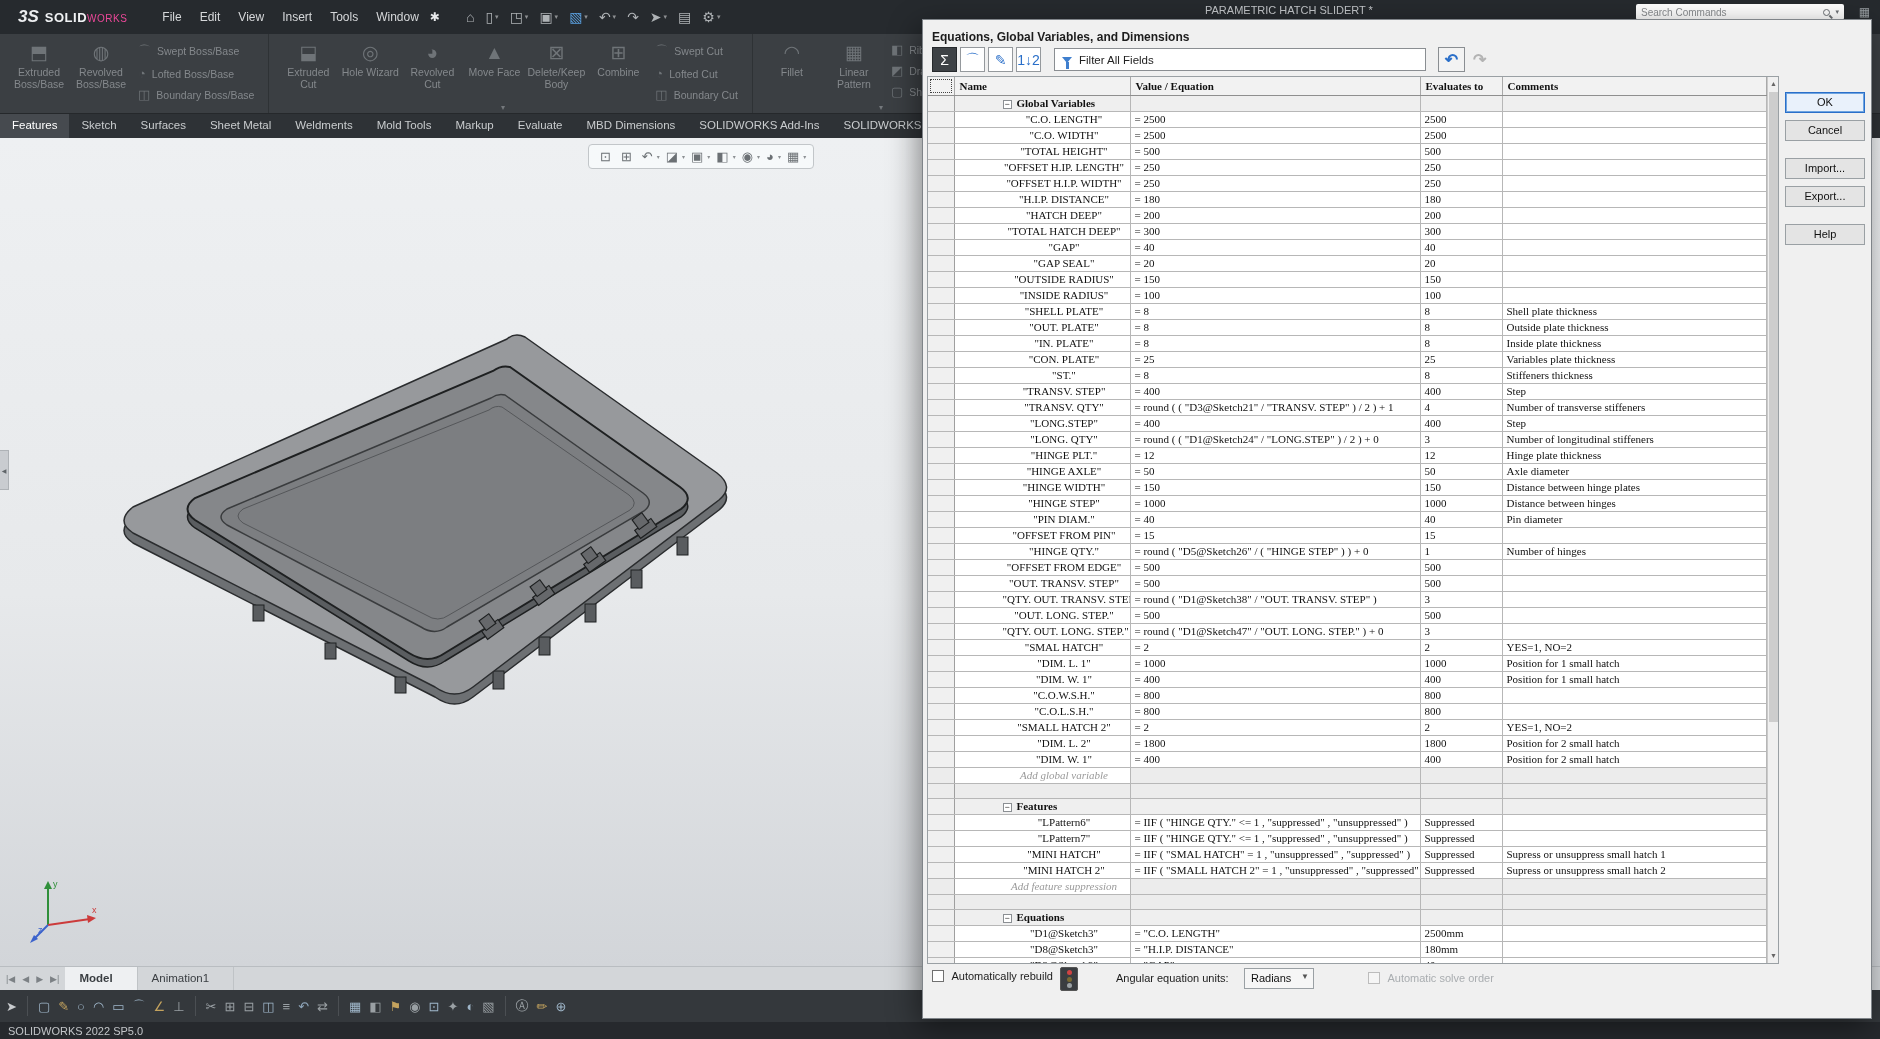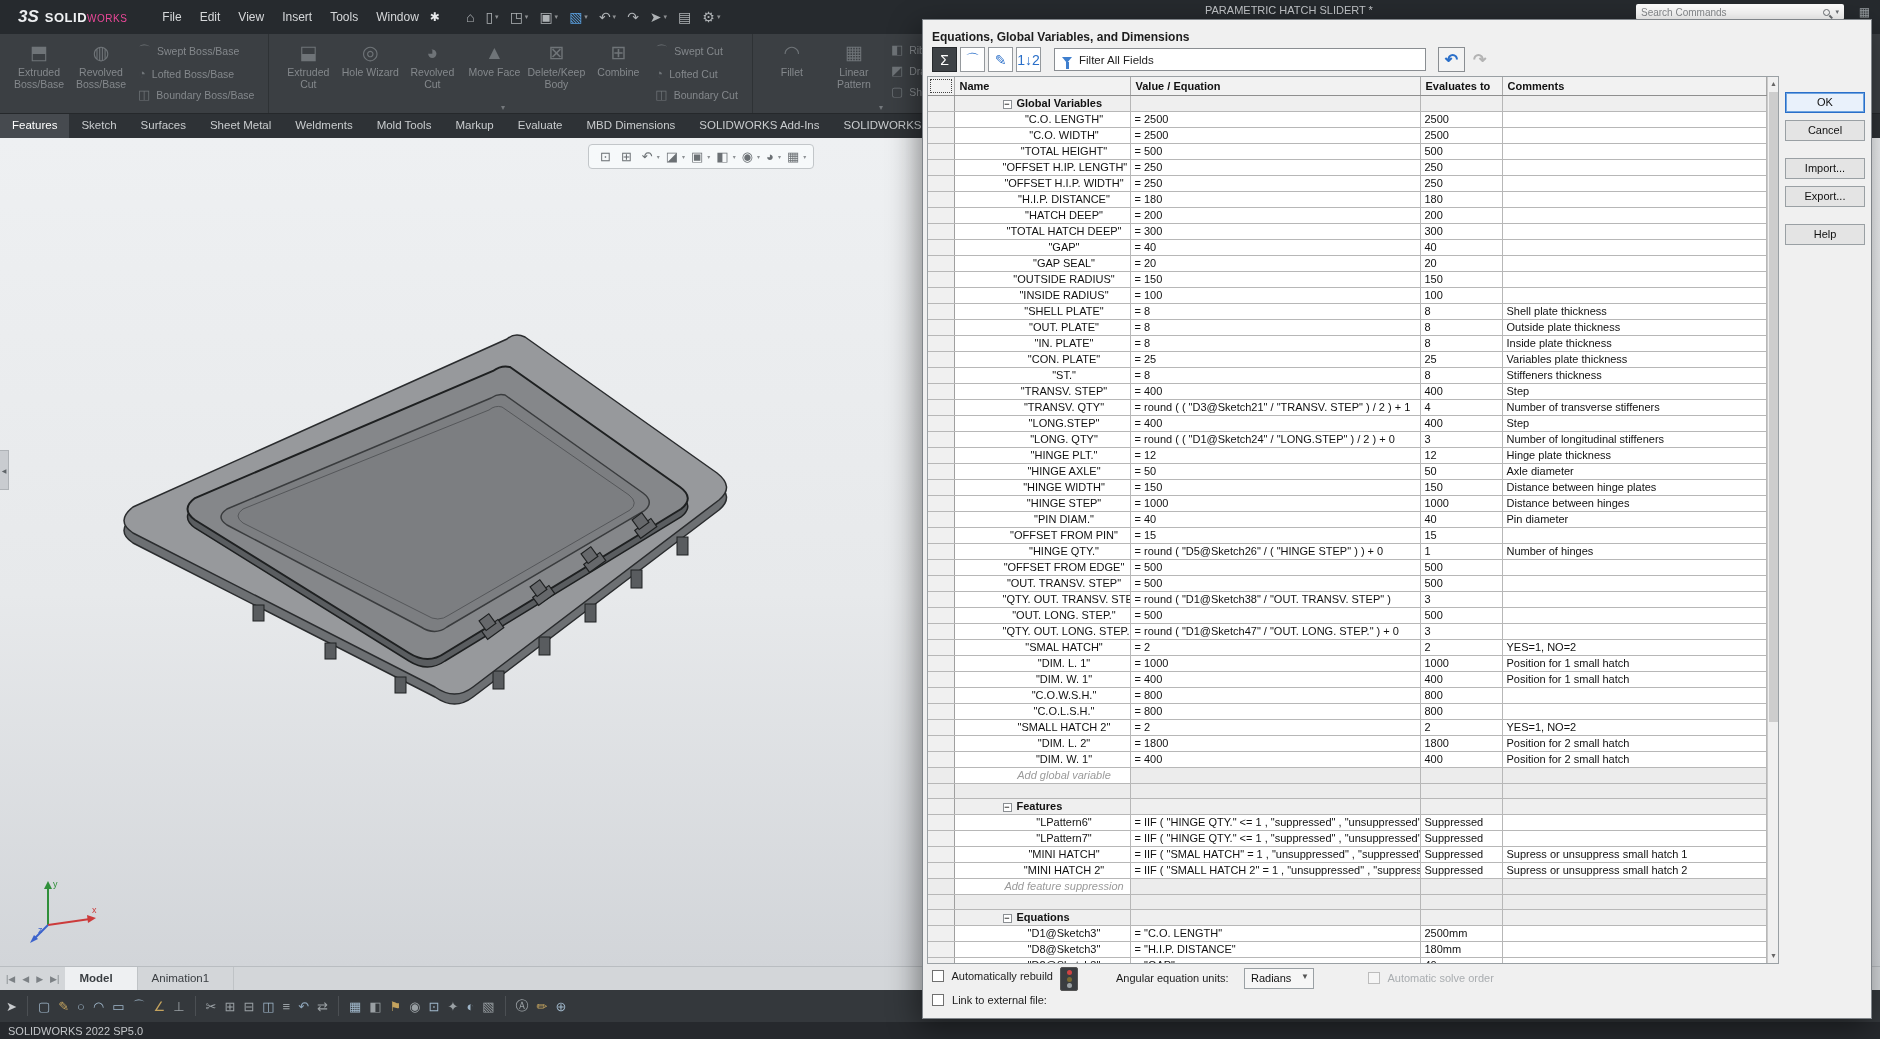--- a/index.html
+++ b/index.html
@@ -73,21 +73,21 @@
   .vbtn.active { background:#3e4246; color:#fff; border-color:#26292c; }
   .vbtn.small-glyph { font-size:14px; font-weight:normal; }
   .filterbox { width:372px; height:23px; border:1px solid #8a8e92; background:#fff; margin-left:10px; display:flex; align-items:center; gap:7px; padding:0 7px; }
   .funnel { width:0; height:0; border-left:5px solid transparent; border-right:5px solid transparent; border-top:6px solid #3f7fce; position:relative; }
   .funnel:after { content:''; position:absolute; left:-1px; top:-1px; width:2.5px; height:7px; background:#3f7fce; }
   .filterbox .ftxt { color:#222; font-size:11.5px; }
   .undo { width:27px; height:25px; border:1px solid #8a8e92; background:#f3f3f3; color:#2a6fc9; font-size:16px; font-weight:bold; display:flex; align-items:center; justify-content:center; margin-left:12px; }
   .redo { color:#b3b3b3; font-size:16px; font-weight:bold; margin-left:8px; }
 
   .tablewrap { position:absolute; top:56px; left:4px; width:852px; height:888px; background:#fff; border:1px solid #9aa0a4; display:flex; overflow:hidden; }
-  #eq-table { border-collapse:collapse; table-layout:fixed; width:838px; align-self:flex-start; }
+  #eq-table { border-collapse:collapse; table-layout:fixed; width:838px; align-self:flex-start;font-family:Liberation Serif, serif; }
   #eq-table th { height:18px; background:#f2f2f2; border-right:1px solid #a9a9a9; border-bottom:1px solid #8f8f8f; font-size:11px; font-weight:bold; text-align:left; padding:0 5px; white-space:nowrap; overflow:hidden; }
   #eq-table th.corner { padding:0; }
   #eq-table th.corner .selmark { display:block; width:100%; height:100%; outline:1px dotted #444; outline-offset:-3px; }
   #eq-table td { height:15px; line-height:15px; border-right:1px solid #b7b7b7; border-bottom:1px solid #b7b7b7; font-size:11px; padding:0 4px; white-space:nowrap; overflow:hidden; }
   #eq-table td.rh { background:#f0f0f0; border-right:1px solid #9f9f9f; }
   #eq-table td.nm { text-align:center;padding-left:48px; }
   #eq-table tr.group td { background:#efefef; }
   #eq-table tr.group td.nm { text-align:left; font-weight:bold; }
   .expbox { display:inline-block; width:9px; height:9px; border:1px solid #8b8f93; background:#fff; line-height:7px; font-size:9px; text-align:center; margin-right:5px; color:#333; }
   #eq-table tr.ph td { background:#ececec; }
@@ -887,18 +887,14 @@
       <span class="flabel units-label">Angular equation units:</span>
       <span class="units-select">
         <span>Radians</span>
         <span class="uc">▼</span>
       </span>
       <span class="autosolve">
         <span class="cb dis"></span>
         <span class="flabel dis">Automatic solve order</span>
       </span>
     </div>
-    <div class="frow">
-      <span class="cb"></span>
-      <span class="flabel">Link to external file:</span>
-    </div>
   </div>
 </div>
 
 </body></html>

